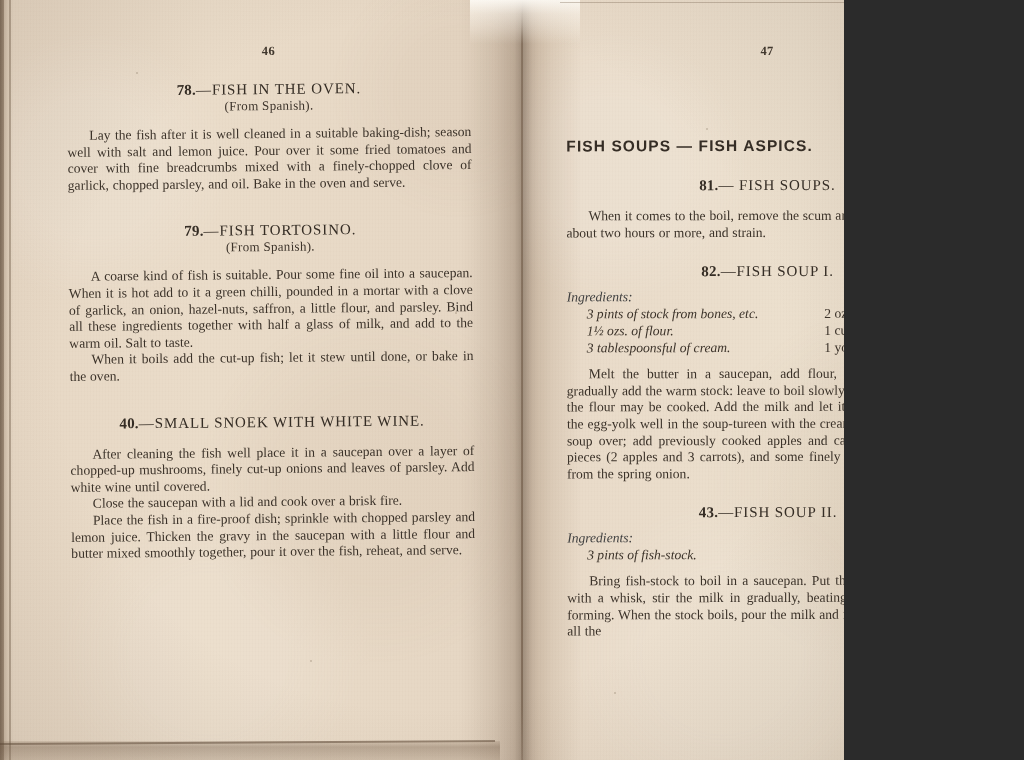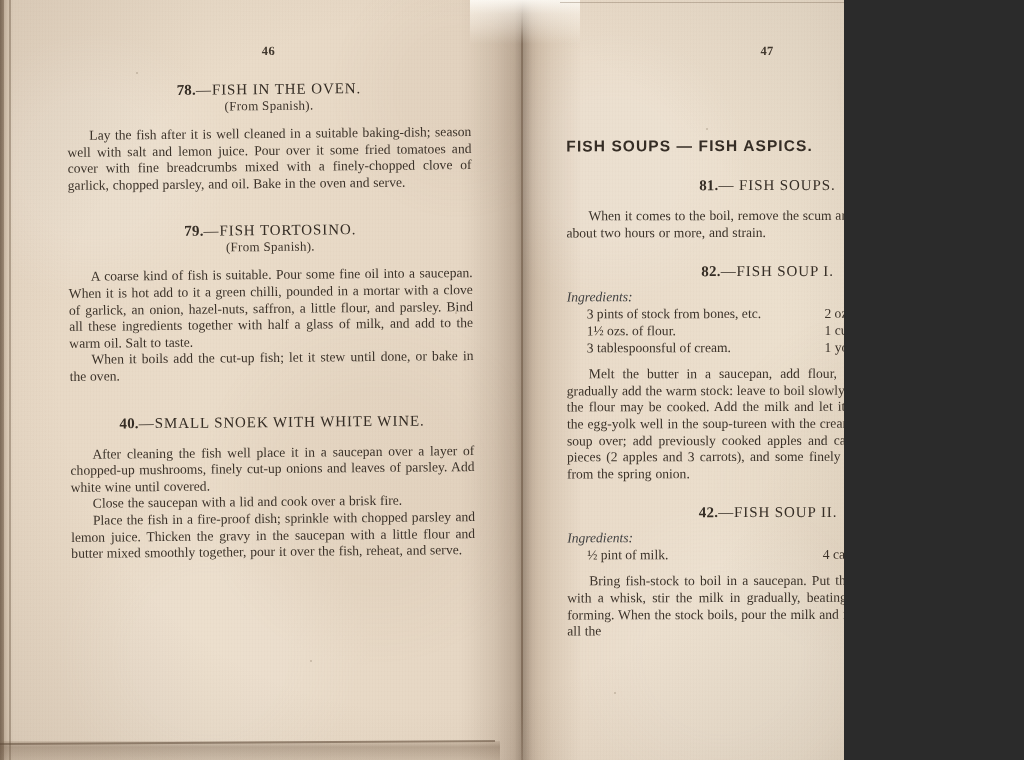--- a/index.html
+++ b/index.html
@@ -228,21 +228,21 @@
     border-collapse: collapse;
     font-size: 13.6px;
     line-height: 17px;
     color: #3b3229;
   }
   .ing-table td {
     padding: 0;
     vertical-align: top;
     white-space: nowrap;
   }
-  .ing-table td.c1 { width: 248px; padding-left: 20px; }
+  .ing-table td.c1 { width: 248px; padding-left: 20px; font-style: italic; }
   .ing-table td.c2 { width: 154px; }
   .sp-8  { height: 8px; }
   .sp-10 { height: 10px; }
   .sp-12 { height: 12px; }
   .sp-14 { height: 14px; }
   .sp-18 { height: 18px; }
   .sp-22 { height: 22px; }
   .sp-30 { height: 30px; }
   .sp-44 { height: 44px; }
   .sp-60 { height: 60px; }
@@ -363,30 +363,30 @@
         <td class="c2">1 yolk of egg.</td>
       </tr>
     </tbody>
       </table>
 
     <div class="sp-10"></div>
     <p class="body">Melt the butter in a saucepan, add flour, and blend well, then gradually add the warm stock: leave to boil slowly for 10 minutes so that the flour may be cooked.  Add the milk and let it boil up again.  Whisk the egg-yolk well in the soup-tureen with the cream and pour the boiling soup over; add previously cooked apples and carrots cut up into neat pieces (2 apples and 3 carrots), and some finely chopped tubular grass from the spring onion.</p>
 
     <div class="sp-22"></div>
     <div class="rhead">
-      <span class="num">42.</span><span>—</span><span>FISH SOUP II.</span>
+      <span class="num">43.</span><span>—</span><span>FISH SOUP II.</span>
     </div>
 
     <div class="sp-8"></div>
     <div class="ing-label">Ingredients:</div>
     <table class="ing-table">
       <tbody>
-      <tr>
-        <td class="c1">½ pint of milk.</td>
-        <td class="c2">4 carrots.</td>
+          <tr>
+        <td class="c1">3 pints of fish-stock.</td>
+        <td class="c2"></td>
       </tr>
     </tbody>
       </table>
 
     <div class="sp-10"></div>
     <p class="body">Bring fish-stock to boil in a saucepan.  Put the flour in a basin and with a whisk, stir the milk in gradually, beating well to avoid lumps forming.  When the stock boils, pour the milk and flour in slowly, stirring all the</p>
 
   </div>
 
   <div id="vignette"></div>

